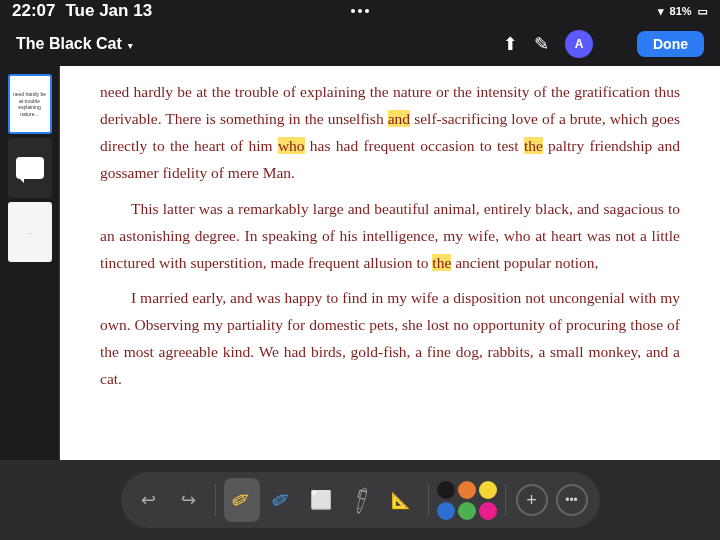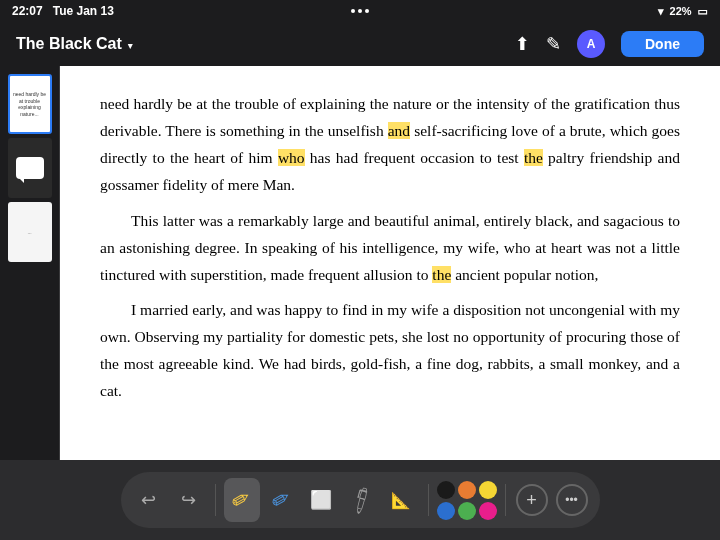--- a/index.html
+++ b/index.html
@@ -20,21 +20,21 @@
       align-items: center;
       justify-content: space-between;
       padding: 0 12px;
       position: relative;
       z-index: 10;
     }
     .status-left {
       display: flex;
       align-items: center;
       gap: 10px;
-      font-size: 12px;
+      font-size: 17px;
       color: #fff;
       font-weight: 600;
     }
     .status-center {
       position: absolute;
       left: 50%;
       transform: translateX(-50%);
     }
     .dots {
       display: flex; gap: 3px;
@@ -80,24 +80,25 @@
     }
     .top-icon {
       color: #fff;
       font-size: 18px;
     }
     .done-btn {
       background: #2c7cf6;
       color: #fff;
       border: none;
       border-radius: 8px;
-      padding: 5px 24px;
+      padding: 5px 16px;
       font-size: 14px;
       font-weight: 600;
       cursor: pointer;
+      margin-left: 28px;
     }
     .user-avatar {
       width: 28px;
       height: 28px;
       border-radius: 50%;
       background: #5a5aff;
       display: flex;
       align-items: center;
       justify-content: center;
       color: #fff;
@@ -168,25 +169,25 @@
       width: 0; height: 0;
       border-left: 4px solid transparent;
       border-right: 0 solid transparent;
       border-top: 4px solid #fff;
     }
 
     
     .reading-area {
       flex: 1;
       background: #fff;
-      padding: 24px 40px;
+      padding: 12px 40px;
       overflow: hidden;
       font-size: 16px;
       line-height: 1.7;
-      color: #000000;
+      color: #7f1d1d;
       text-align: justify;
       font-family: Georgia, 'Times New Roman', serif;
     }
     .reading-text {
       font-size: 15.5px;
       line-height: 1.75;
     }
     .reading-text p {
       margin-bottom: 0;
     }
@@ -304,21 +305,21 @@
   </div>
   <div class="status-center">
     <div class="dots">
       <div class="dot"></div>
       <div class="dot"></div>
       <div class="dot"></div>
     </div>
   </div>
   <div class="status-right">
     <span>▾</span>
-    <span>22%</span>
+    <span>81%</span>
     <span>▭</span>
   </div>
 </div>
 
 <div class="top-bar">
   <div class="book-title-area">
     <span class="book-title">The Black Cat</span>
     <span class="chevron-down">▾</span>
   </div>
   <div class="top-right-icons">

